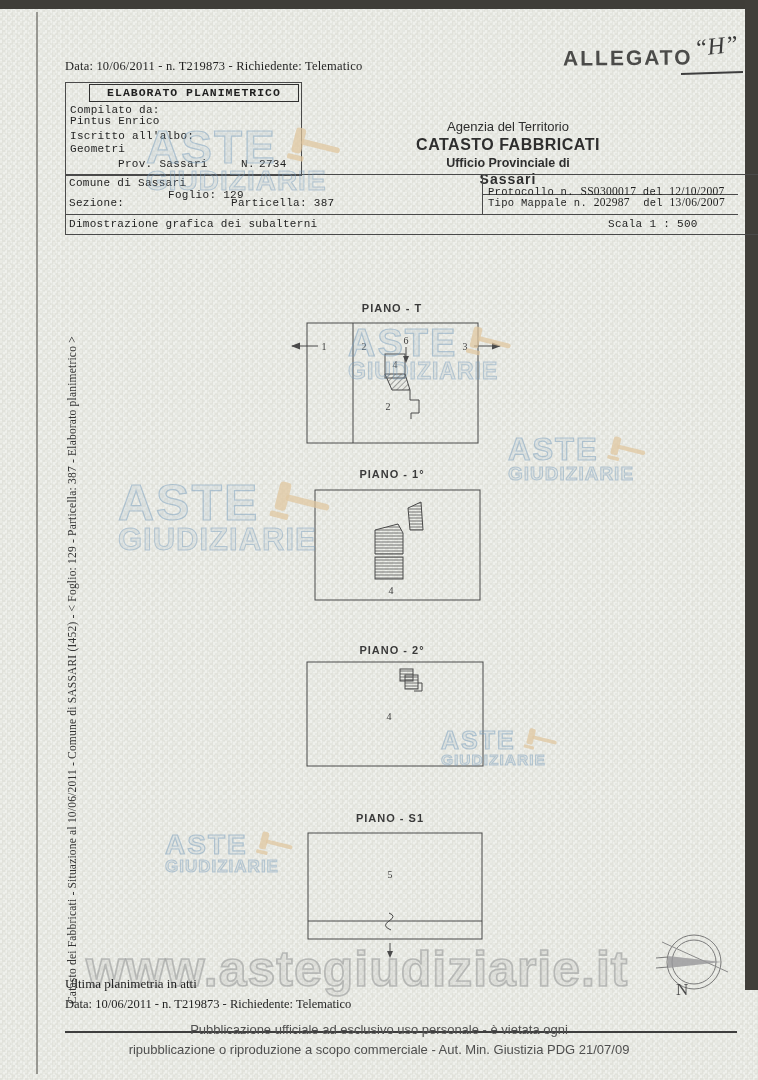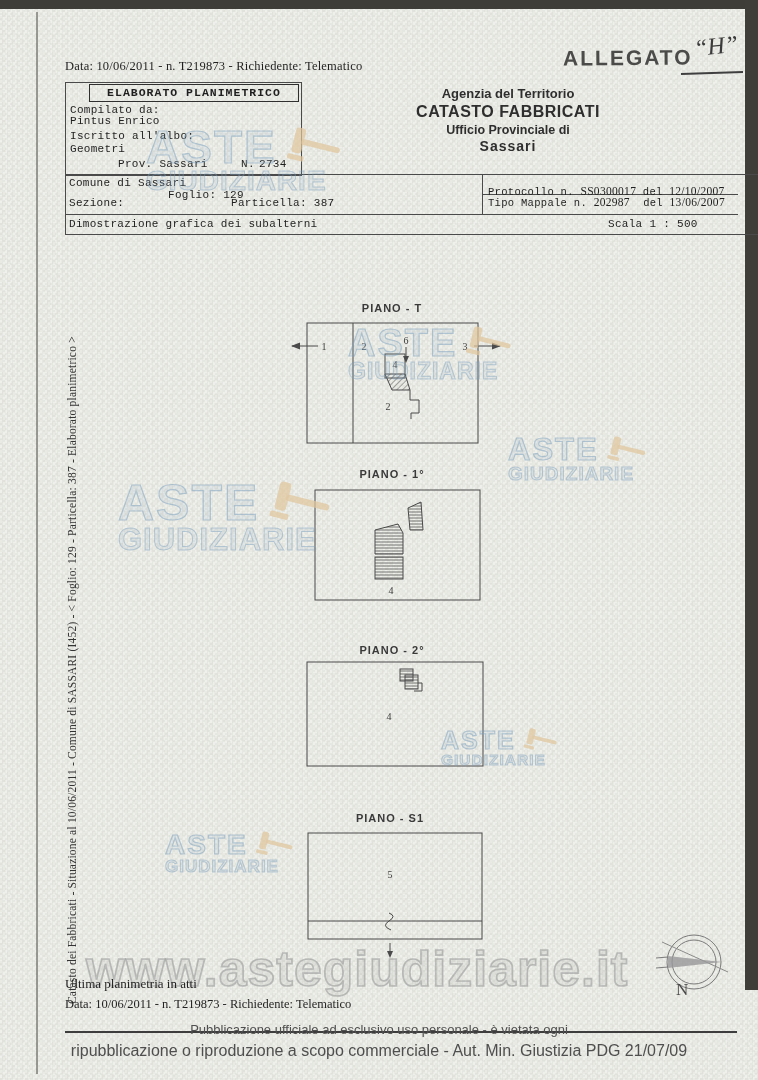--- a/index.html
+++ b/index.html
@@ -27,21 +27,21 @@
   
   #hdr-box{left:65px;top:82px;width:235px;height:92px;border:1px solid #4a4a4a;}
   #hdr-title{position:absolute;left:23px;right:2px;top:1px;height:16px;line-height:16px;border:1.5px solid #2f2f2f;
     text-align:center;font-weight:700;font-size:11.5px;letter-spacing:1px;}
   .hf{position:absolute;font-size:11px;letter-spacing:.3px;white-space:nowrap;}
   #hf-cl{left:4px;top:21px;} #hf-cv{left:4px;top:32px;}
   #hf-il{left:4px;top:47px;} #hf-iv{left:4px;top:60px;}
   #hf-pl{left:4px;top:75px;margin-left:48px;} #hf-nl{left:175px;top:75px;} #hf-nv{left:193px;top:75px;}
   
   #agency{left:388px;top:86px;width:240px;text-align:center;color:#2e2e2e;}
-  #agency .ag1{font-size:13px;font-weight:700;}
+  #agency .ag1{font-size:13px;font-weight:400;margin-top:33px;}
   #agency .ag2{font-size:16px;font-weight:700;letter-spacing:.5px;margin-top:2px;}
   #agency .ag3{font-size:12.5px;font-weight:700;margin-top:2px;}
   #agency .ag4{font-size:14px;font-weight:700;letter-spacing:1px;margin-top:1px;}
   
   #rows{left:65px;top:174px;width:672px;height:59px;border:1px solid #4a4a4a;padding-left:46px;}
   .rline{position:absolute;background:#4a4a4a;}
   #rl-v{left:416px;top:0;width:1px;height:39px;}
   #rl-h1{left:416px;top:19px;width:256px;height:1px;}
   #rl-h2{left:0;top:39px;width:672px;height:1px;}
   .rt{position:absolute;font-size:11px;letter-spacing:.3px;white-space:nowrap;}
@@ -80,21 +80,21 @@
   #wm5{left:441px;top:728px;} #wm5 .wm-aste{font-size:25px;} #wm5 .wm-giud{font-size:15.5px;} #wm5 .wm-gavel{width:40px;height:25px;}
   #wm6{left:165px;top:831px;} #wm6 .wm-aste{font-size:28px;} #wm6 .wm-giud{font-size:17px;} #wm6 .wm-gavel{width:44px;height:28px;}
   #wmurl{left:86px;top:940px;font-family:"Liberation Sans","DejaVu Sans",sans-serif;font-weight:700;font-size:50px;
     letter-spacing:1px;color:rgba(150,150,150,.12);-webkit-text-stroke:1.7px rgba(148,150,150,.55);white-space:nowrap;}
   
   #f-ultima{left:65px;top:976px;font-size:13px;}
   #f-data{left:65px;top:997px;font-size:12.5px;}
   #f-totale{left:65px;top:1015px;font-size:12.5px;white-space:nowrap;}
   #f-line{left:65px;top:1031px;width:672px;height:1.5px;background:#3d3d3d;}
   #f-ov1{left:59px;top:1022px;width:640px;text-align:center;font-size:13px;color:#4f4f4f;}
-  #f-ov2{left:59px;top:1042px;width:640px;text-align:center;font-size:16px;color:#4f4f4f;}
+  #f-ov2{left:59px;top:1042px;width:640px;text-align:center;font-size:13px;color:#4f4f4f;}
 </style>
 </head>
 <body>
 
 <div id="page">
 
   <div class="abs" id="bar-top"></div>
   <div class="abs" id="bar-right"></div>
   <div class="abs" id="edge-left"></div>
 

